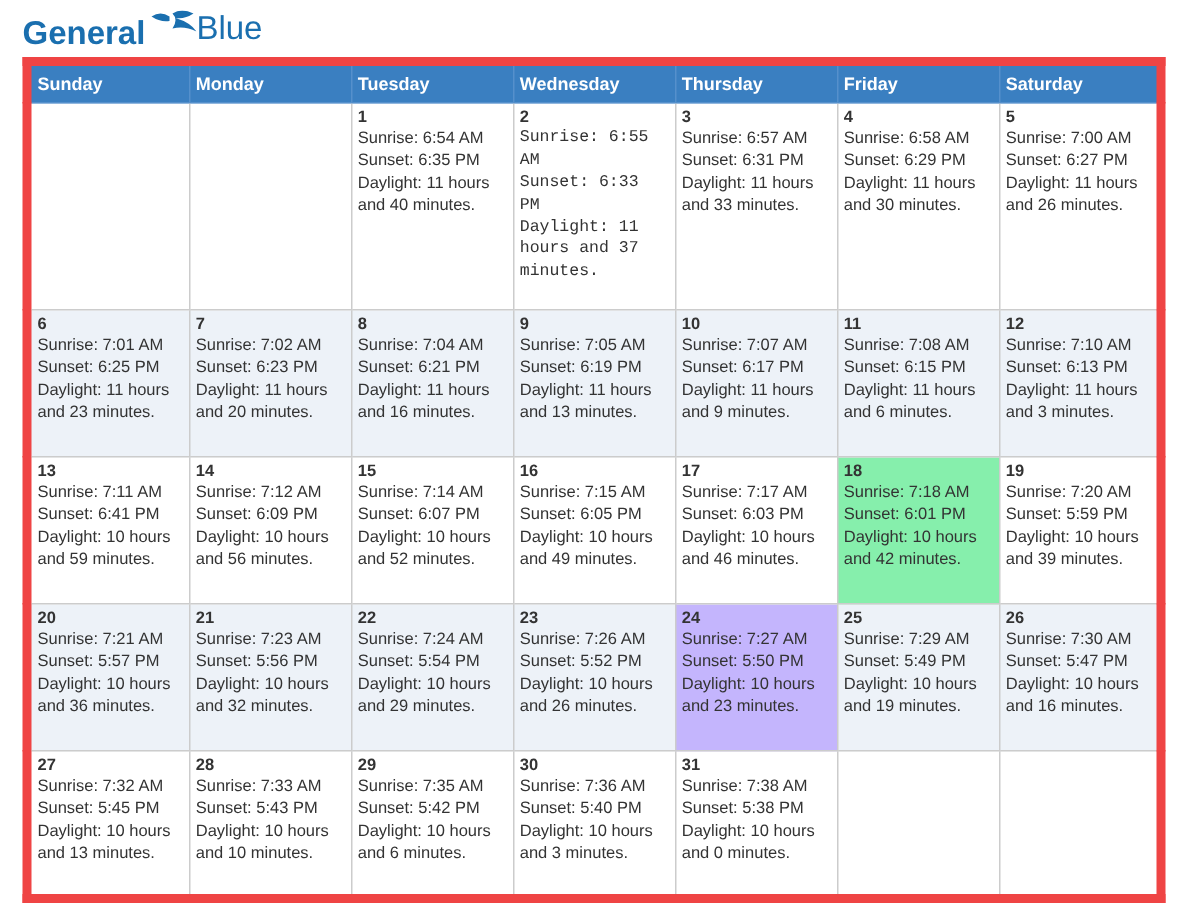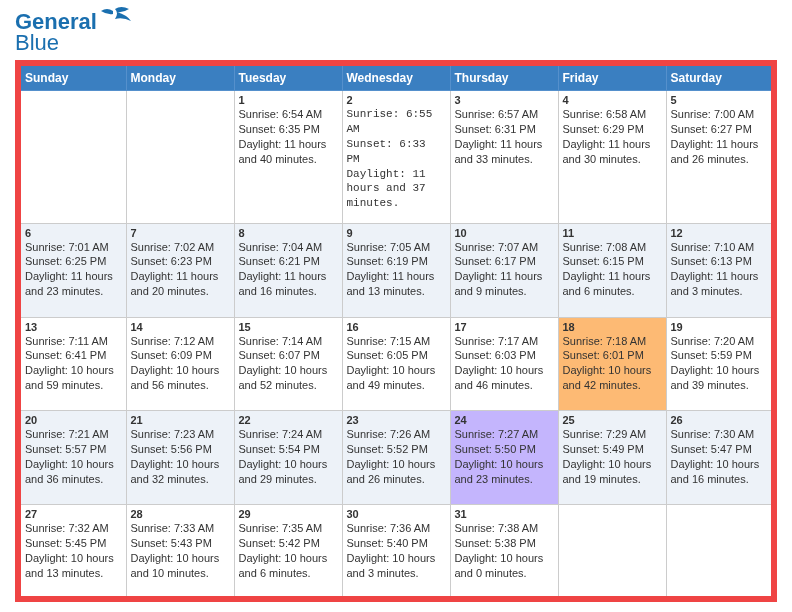--- a/index.html
+++ b/index.html
@@ -18,21 +18,21 @@
       flex-direction: column;
     }
     .header {
       display: flex;
       align-items: flex-start;
       justify-content: space-between;
       margin-bottom: 4px;
     }
     .logo {
       display: flex;
-      flex-direction: column;
+      flex-direction: row;
       align-items: flex-start;
     }
     .title-block {
       text-align: right;
     }
     .month-title {
       font-size: 36px;
       font-weight: bold;
       color: #333;
       line-height: 1.1;
@@ -221,21 +221,21 @@
             <div class="day-info" style="white-space: pre-line;">Sunrise: 7:15 AM
 Sunset: 6:05 PM
 Daylight: 10 hours and 49 minutes.</div>
           </td>
           <td style="background-color: rgb(255, 255, 255);">
             <span class="day-num">17</span>
             <div class="day-info" style="white-space: pre-line;">Sunrise: 7:17 AM
 Sunset: 6:03 PM
 Daylight: 10 hours and 46 minutes.</div>
           </td>
-          <td style="background-color: #fdba74;">
+          <td style="background-color: #86efac;">
             <span class="day-num">18</span>
             <div class="day-info" style="white-space: pre-line;">Sunrise: 7:18 AM
 Sunset: 6:01 PM
 Daylight: 10 hours and 42 minutes.</div>
           </td>
           <td style="background-color: rgb(255, 255, 255); margin-top: 32px;">
             <span class="day-num">19</span>
             <div class="day-info" style="white-space: pre-line;">Sunrise: 7:20 AM
 Sunset: 5:59 PM
 Daylight: 10 hours and 39 minutes.</div>

